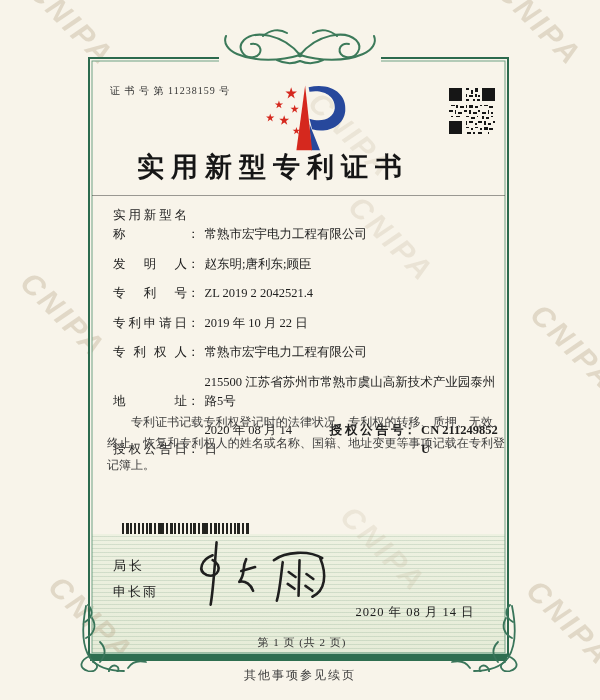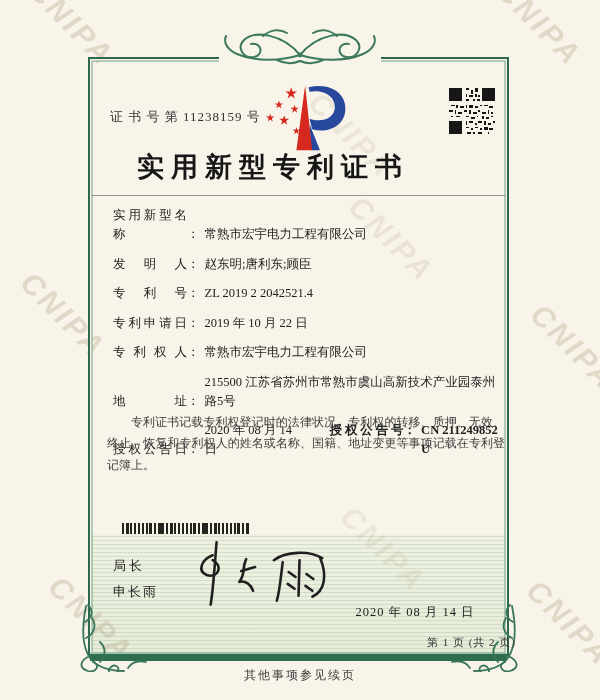--- a/index.html
+++ b/index.html
@@ -39,21 +39,21 @@
     background:rgba(40,40,40,0.45);
   }
   
   .flourish-top{position:absolute;z-index:4;left:193px;top:24px;width:214px;height:44px;}
   .corner{position:absolute;z-index:4;width:74px;height:68px;}
   .corner.bl{left:76px;top:604px;}
   .corner.br{left:448px;top:604px;transform:scaleX(-1);}
   
   .cert-no{
     position:absolute;z-index:5;left:110px;top:84px;
-    font-size:13px;letter-spacing:1px;color:#333;margin-top:24px;
+    font-size:10px;letter-spacing:1px;color:#333;
   }
   .emblem{position:absolute;z-index:5;left:258px;top:80px;width:96px;height:74px;}
   .qr{position:absolute;z-index:5;left:449px;top:88px;width:46px;height:46px;}
   .doc-title{
     position:absolute;z-index:5;left:88px;top:149px;width:363px;
     text-align:center;font-size:27px;font-weight:700;letter-spacing:7px;
     color:#161616;text-indent:7px;
   }
   
   .fields{position:absolute;z-index:5;left:113px;top:206px;width:390px;font-size:12.5px;}
@@ -90,21 +90,21 @@
     font-family:"Liberation Sans","DejaVu Sans",sans-serif;
     font-size:13px;letter-spacing:2px;color:#1d1d1d;
   }
   .sig-hand{position:absolute;z-index:5;left:183px;top:536px;width:158px;height:76px;}
   .issue-date{
     position:absolute;z-index:5;left:330px;top:604px;width:170px;
     text-align:center;font-size:12.5px;color:#1e1e1e;letter-spacing:1px;
   }
   .page-no{
     position:absolute;z-index:5;left:88px;top:635px;width:428px;
-    text-align:right;font-size:11px;color:#333;letter-spacing:1px;
+    text-align:center;font-size:11px;color:#333;letter-spacing:1px;
   }
   .footer-note{
     position:absolute;z-index:5;left:0;top:667px;width:600px;
     text-align:center;font-size:12px;color:#3d3d3d;letter-spacing:2px;
   }
 </style>
 </head>
 <body>
 
 <div class="page">

